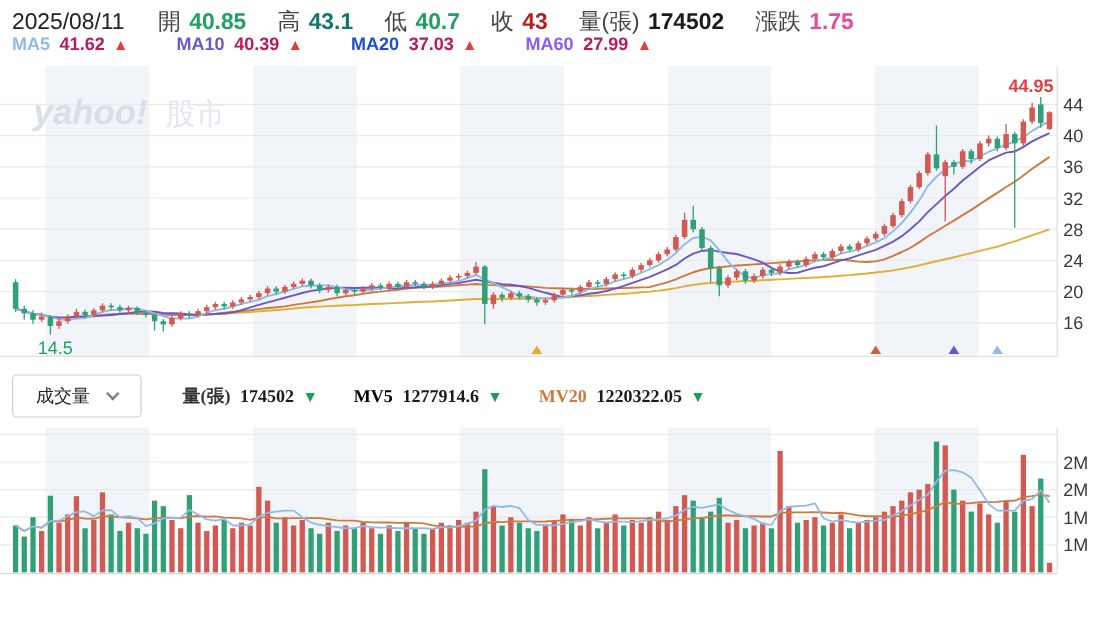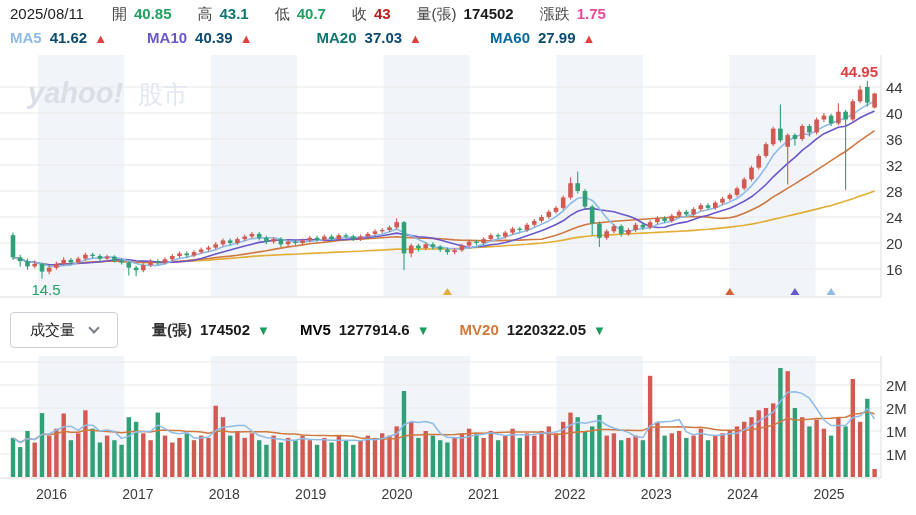--- a/index.html
+++ b/index.html
@@ -1,32 +1,32 @@
 <!DOCTYPE html>
 <html><head>
 <meta charset="utf-8">
 <style>
   html,body{margin:0;padding:0;background:#fff;}
   *{box-sizing:border-box;}
   #app{position:relative;width:916px;height:515px;background:#fff;overflow:hidden;
        font-family:"Liberation Sans","DejaVu Sans",sans-serif;color:#1b1b1b;}
-  .quote-row{position:absolute;left:10px;top:5px;display:flex;align-items:baseline;font-size:15px;white-space:nowrap;}
+  .quote-row{position:absolute;left:10px;top:5px;display:flex;align-items:baseline;font-size:19px;white-space:nowrap;}
   .q-date{color:#222;margin-right:28px;}
   .q-field{display:inline-flex;align-items:baseline;margin-right:26px;}
   .q-label{color:#444;margin-right:7px;}
   .q-value{font-weight:700;}
   .ma-row{position:absolute;left:10px;top:29px;display:flex;align-items:baseline;font-size:15px;white-space:nowrap;}
   .ma-item{display:inline-flex;align-items:baseline;margin-right:40px;}
   .ma-label{font-weight:700;margin-right:8px;}
-  .ma-value{font-weight:700;color:#0c4a6e;margin-right:7px;}
+  .ma-value{font-weight:700;color:#be185d;margin-right:7px;}
   .arrow{font-size:13px;}
   #main-chart,#vol-chart{position:absolute;left:0;}
   #main-chart{top:55px;}
   #vol-chart{top:356px;}
-  .vol-controls{position:absolute;left:10px;top:312px;display:flex;align-items:center;}
+  .vol-controls{position:absolute;left:10px;top:312px;display:flex;align-items:center;font-family:Liberation Serif, serif;}
   .vol-select{width:108px;height:36px;border:1px solid #ccd0d6;border-radius:4px;background:#fff;
               font-size:15px;color:#222;display:flex;align-items:center;justify-content:center;cursor:pointer;
               font-family:inherit;padding:0;}
   .chev{width:8px;height:8px;border-right:2px solid #7a7f87;border-bottom:2px solid #7a7f87;
         transform:rotate(45deg);display:inline-block;margin-left:15px;margin-top:-4px;}
   .vol-legend{display:flex;align-items:baseline;font-size:15px;margin-left:34px;white-space:nowrap;}
   .mv-item{display:inline-flex;align-items:baseline;margin-right:30px;}
   .mv-label{font-weight:700;margin-right:8px;}
   .mv-value{font-weight:700;color:#1b1b1b;margin-right:7px;}
   #x-axis-labels{position:absolute;left:0;top:486px;width:916px;height:20px;font-size:14px;color:#3a3a3a;}
@@ -70,26 +70,26 @@
       <span class="ma-label" style="color: rgb(143, 187, 232);">MA5</span>
       <span class="ma-value">41.62</span>
       <span class="arrow" style="color: rgb(226, 62, 62);">▲</span>
     </span>
     <span class="ma-item">
       <span class="ma-label" style="color: rgb(106, 87, 201);">MA10</span>
       <span class="ma-value">40.39</span>
       <span class="arrow" style="color: rgb(226, 62, 62);">▲</span>
     </span>
     <span class="ma-item">
-      <span class="ma-label" style="color: #0f766e; margin-left: 24px;">MA20</span>
+      <span class="ma-label" style="color: #1d4ed8;">MA20</span>
       <span class="ma-value">37.03</span>
       <span class="arrow" style="color: rgb(226, 62, 62);">▲</span>
     </span>
     <span class="ma-item">
-      <span class="ma-label" style="color: #0369a1; margin-left: 28px;">MA60</span>
+      <span class="ma-label" style="color: #8b5cf6;">MA60</span>
       <span class="ma-value">27.99</span>
       <span class="arrow" style="color: rgb(226, 62, 62);">▲</span>
     </span>
   </div>
 
   <svg id="main-chart" width="916" height="250">
       <g>
         <rect x="38.0" y="0" width="86.4" height="242" fill="#f1f5f9"></rect>
         <rect x="210.8" y="0" width="86.4" height="242" fill="#f1f5f9"></rect>
         <rect x="383.6" y="0" width="86.4" height="242" fill="#f1f5f9"></rect>
@@ -546,26 +546,14 @@
         <rect x="857.9" y="65.8" width="4.4" height="55.2" fill="#d25a52"></rect>
         <rect x="865.1" y="42.8" width="4.4" height="78.2" fill="#31a076"></rect>
         <rect x="872.4" y="113.0" width="4.4" height="8.0" fill="#d25a52"></rect>
       </g>
       <g>
         <polyline points="13.0,81.9 20.2,86.5 27.5,82.7 34.7,83.6 42.0,78.3 49.2,78.5 56.4,77.7 63.7,75.2 70.9,76.2 78.2,76.3 85.4,74.3 92.6,74.2 99.9,75.1 107.1,75.4 114.4,76.0 121.6,76.8 128.8,75.9 136.1,75.3 143.3,75.4 150.6,75.9 157.8,74.6 165.0,74.0 172.3,74.6 179.5,74.4 186.8,75.4 194.0,75.6 201.2,76.0 208.5,77.2 215.7,75.5 223.0,74.7 230.2,75.9 237.4,76.0 244.7,75.8 251.9,75.7 259.2,75.7 266.4,75.7 273.6,76.6 280.9,77.6 288.1,77.9 295.4,77.9 302.6,79.0 309.8,79.3 317.1,79.4 324.3,79.4 331.6,79.8 338.8,79.6 346.0,79.8 353.3,80.2 360.5,81.9 367.8,82.8 375.0,82.9 382.2,83.1 389.5,82.9 396.7,82.6 404.0,80.1 411.2,79.0 418.4,79.1 425.7,78.5 432.9,78.4 440.2,78.4 447.4,78.7 454.6,78.6 461.9,78.1 469.1,77.6 476.4,77.1 483.6,77.3 490.8,76.8 498.1,76.6 505.3,76.3 512.6,76.0 519.8,76.0 527.0,76.0 534.3,76.0 541.5,76.2 548.8,78.0 556.0,78.6 563.2,77.8 570.5,76.8 577.7,75.9 585.0,75.5 592.2,74.7 599.4,73.5 606.7,73.6 613.9,73.8 621.2,74.2 628.4,74.2 635.6,74.4 642.9,74.4 650.1,71.4 657.4,71.1 664.6,71.0 671.8,71.0 679.1,70.7 686.3,71.1 693.6,71.6 700.8,71.3 708.0,72.2 715.3,73.4 722.5,74.2 729.8,74.2 737.0,74.2 744.2,74.5 751.5,73.6 758.7,72.5 766.0,70.9 773.2,69.1 780.4,65.8 787.7,62.3 794.9,63.9 802.2,63.7 809.4,63.2 816.6,62.5 823.9,62.4 831.1,62.3 838.4,61.4 845.6,61.3 852.8,58.2 860.1,57.5 867.3,55.8 874.6,57.7" fill="none" stroke="#d0793f" stroke-width="1.5" stroke-linejoin="round"></polyline>
         <polyline points="13.0,81.9 20.2,86.5 27.5,82.7 34.7,83.6 42.0,78.3 49.2,77.9 56.4,74.2 63.7,70.7 70.9,70.2 78.2,74.3 85.4,69.2 92.6,69.2 99.9,75.0 107.1,74.1 114.4,75.5 121.6,82.4 128.8,80.1 136.1,75.9 143.3,75.5 150.6,75.5 157.8,69.0 165.0,72.7 172.3,76.8 179.5,77.8 186.8,76.4 194.0,81.9 201.2,81.9 208.5,81.0 215.7,74.5 223.0,71.3 230.2,70.4 237.4,69.5 244.7,69.5 251.9,75.0 259.2,79.6 266.4,81.4 273.6,82.4 280.9,83.3 288.1,84.2 295.4,84.2 302.6,82.4 309.8,83.3 317.1,83.7 324.3,83.7 331.6,84.2 338.8,84.2 346.0,84.2 353.3,84.2 360.5,84.7 367.8,83.3 375.0,83.7 382.2,82.4 389.5,80.5 396.7,77.8 404.0,68.8 411.2,65.6 418.4,66.5 425.7,65.6 432.9,67.5 440.2,77.3 447.4,81.4 454.6,81.4 461.9,81.9 469.1,80.5 476.4,79.1 483.6,78.2 490.8,76.8 498.1,78.2 505.3,79.6 512.6,78.7 519.8,78.7 527.0,79.1 534.3,78.2 541.5,77.3 548.8,76.8 556.0,75.9 563.2,73.6 570.5,69.0 577.7,66.3 585.0,67.2 592.2,65.8 599.4,64.4 606.7,69.0 613.9,72.2 621.2,74.1 628.4,76.4 635.6,80.5 642.9,81.4 650.1,69.9 657.4,66.3 664.6,65.8 671.8,65.3 679.1,63.5 686.3,75.9 693.6,78.7 700.8,77.3 708.0,78.7 715.3,79.6 722.5,78.7 729.8,77.8 737.0,77.3 744.2,73.6 751.5,69.9 758.7,65.3 766.0,60.7 773.2,56.1 780.4,45.4 787.7,36.2 794.9,35.7 802.2,37.6 809.4,42.2 816.6,52.5 823.9,64.0 831.1,69.5 838.4,69.5 845.6,69.5 852.8,61.4 860.1,60.0 867.3,52.6 874.6,63.0" fill="none" stroke="#8fbbe8" stroke-width="1.5" stroke-linejoin="round"></polyline>
       </g>
     </svg>
 
-  <div id="x-axis-labels">
-      <span style="left: 51.5px;">2016</span>
-      <span style="left: 137.9px;">2017</span>
-      <span style="left: 224.3px;">2018</span>
-      <span style="left: 310.7px;">2019</span>
-      <span style="left: 397.1px;">2020</span>
-      <span style="left: 483.5px;">2021</span>
-      <span style="left: 569.9px;">2022</span>
-      <span style="left: 656.3px;">2023</span>
-      <span style="left: 742.7px;">2024</span>
-      <span style="left: 829.1px;">2025</span>
-    </div>
 
 </div>
 
 </body></html>

